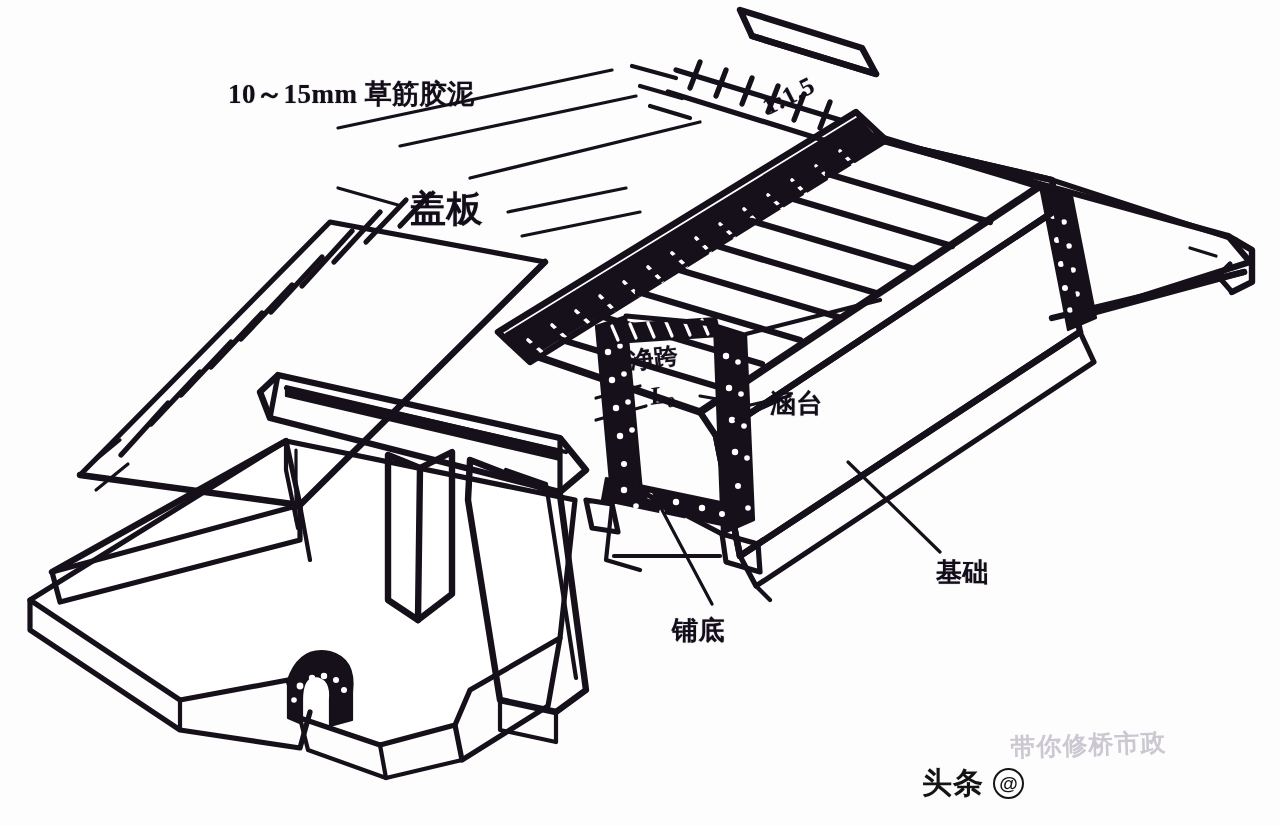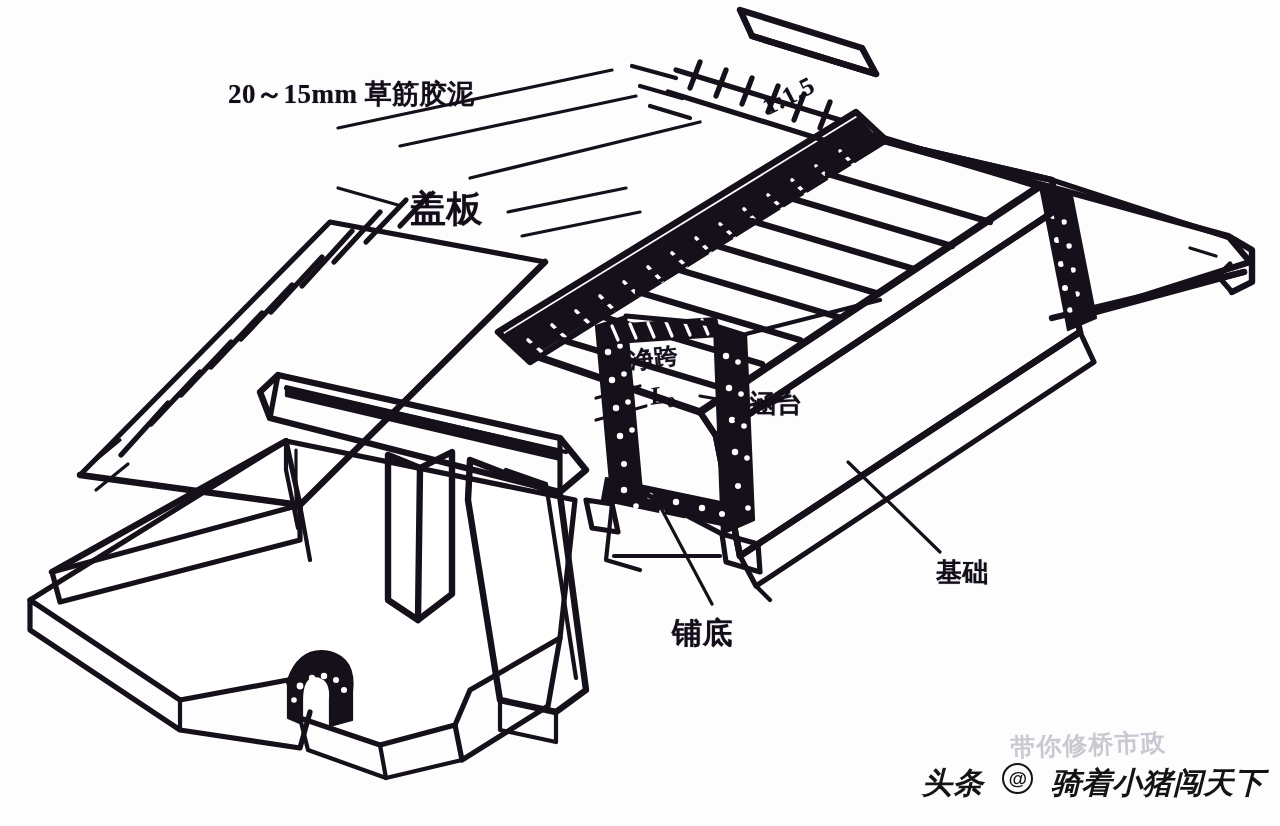--- a/index.html
+++ b/index.html
@@ -63,56 +63,55 @@
   #lbl-span-sym {
     left: 648px;
     top: 383px;
     font-size: 25px;
     font-family: "Liberation Serif", "DejaVu Serif", serif;
     font-style: italic;
     transform: rotate(-8deg);
     transform-origin: left top;
   }
   #lbl-abutment {
-    left: 750px;
+    left: 770px;
     top: 386px;
     font-size: 26px;
   }
   #lbl-foundation {
     left: 912px;
     top: 555px;
     font-size: 26px;
     margin-left: 24px;
   }
   #lbl-bedding {
     left: 672px;
     top: 613px;
-    font-size: 30px;
+    font-size: 26px;
   }
   #watermark-faint {
     position: absolute;
     left: 1010px;
     top: 731px;
     font-size: 25px;
     font-weight: 700;
     color: rgba(92, 78, 112, 0.30);
     white-space: nowrap;
     letter-spacing: 1px;
     transform: rotate(-2deg);
     transform-origin: left top;
   }
   #watermark-bar {
     position: absolute;
     left: 922px;
     top: 763px;
     display: flex;
-    align-items: flex-start;
-    gap: 18px;
+    align-items: center;
+    gap: 9px;
     white-space: nowrap;
-    font-style: italic;
   }
   #watermark-brand {
     font-size: 30px;
     font-weight: 700;
     color: #141414;
     letter-spacing: 1px;
   }
   #watermark-at {
     display: inline-flex;
     align-items: center;
@@ -426,37 +425,36 @@
       <g class="ink w3">
         <line x1="86" y1="468" x2="120" y2="440"></line>
         <line x1="96" y1="490" x2="128" y2="464"></line>
       </g>
       <g class="ink w3">
         <line x1="1190" y1="248" x2="1216" y2="256"></line>
       </g>
     </g>
   </svg>
 
-  <div class="lbl" id="lbl-mortar">20～15mm 草筋胶泥</div>
+  <div class="lbl" id="lbl-mortar">10～15mm 草筋胶泥</div>
 
   <div class="lbl" id="lbl-slab">盖板</div>
 
   <div class="lbl" id="lbl-slope">1:1.5</div>
 
   <div class="lbl" id="lbl-span">净跨</div>
 
   <div class="lbl" id="lbl-span-sym">L₀</div>
 
   <div class="lbl" id="lbl-abutment">涵台</div>
 
   <div class="lbl" id="lbl-foundation">基础</div>
 
   <div class="lbl" id="lbl-bedding">铺底</div>
 
   <div id="watermark-faint">带你修桥市政</div>
 
   <div id="watermark-bar">
     <span id="watermark-brand">头条</span>
     <span id="watermark-at">@</span>
-    <span id="watermark-handle">骑着小猪闯天下</span>
   </div>
 
 </div>
 
 </body></html>

